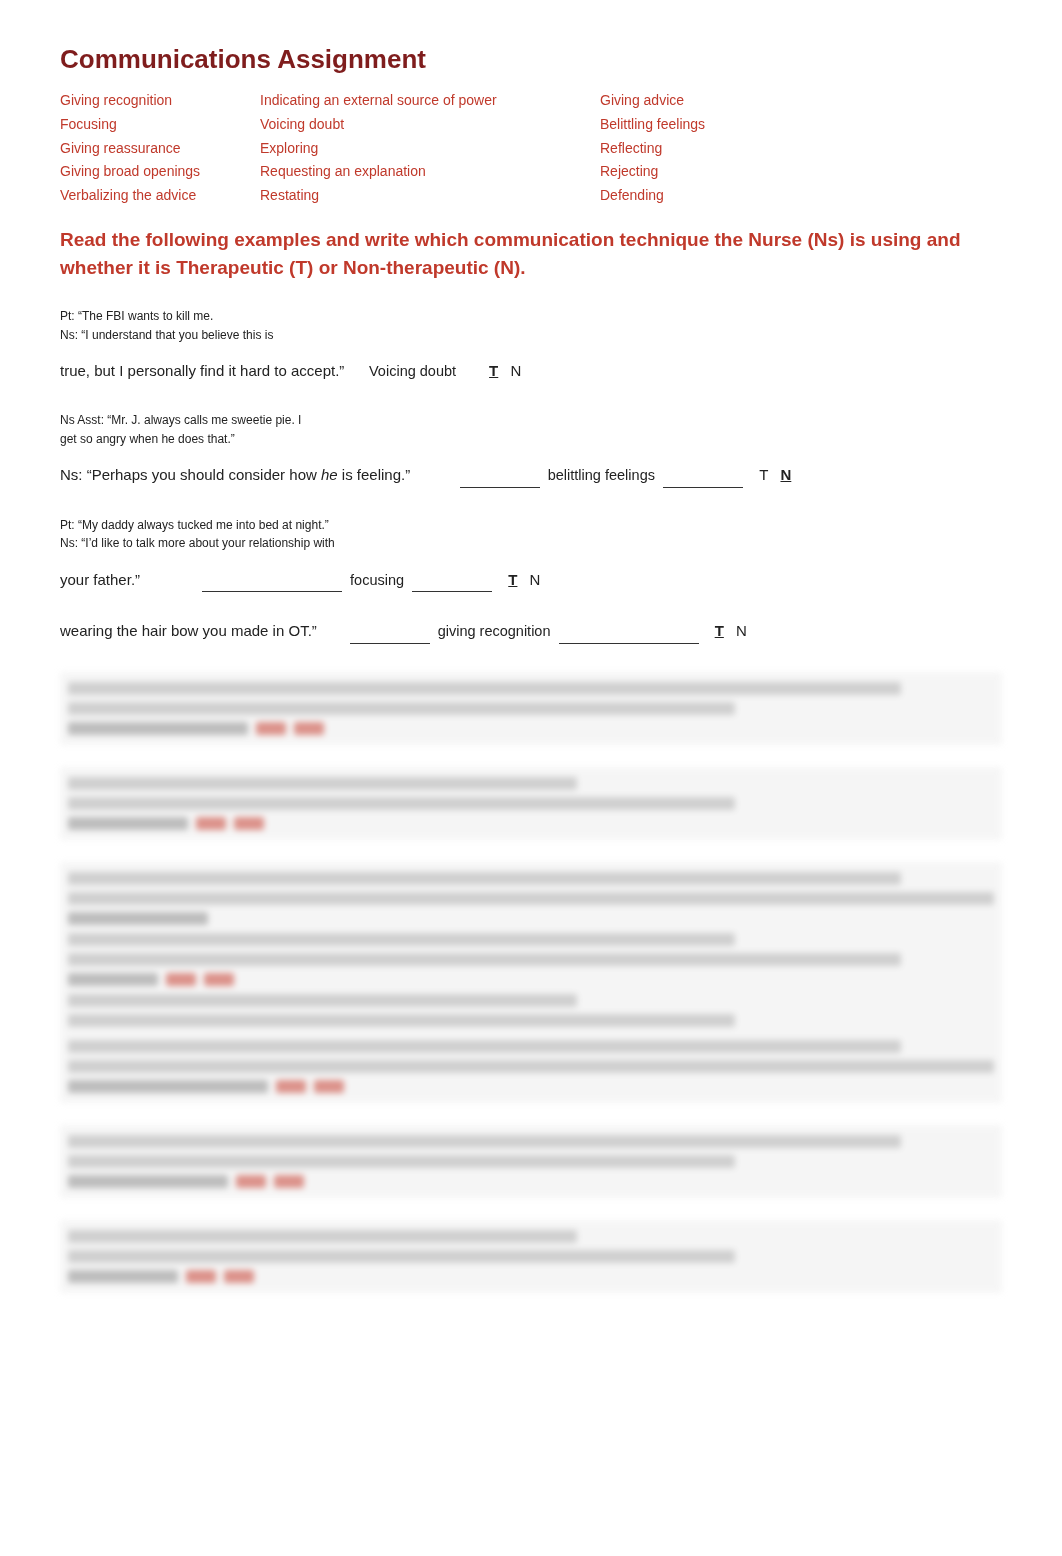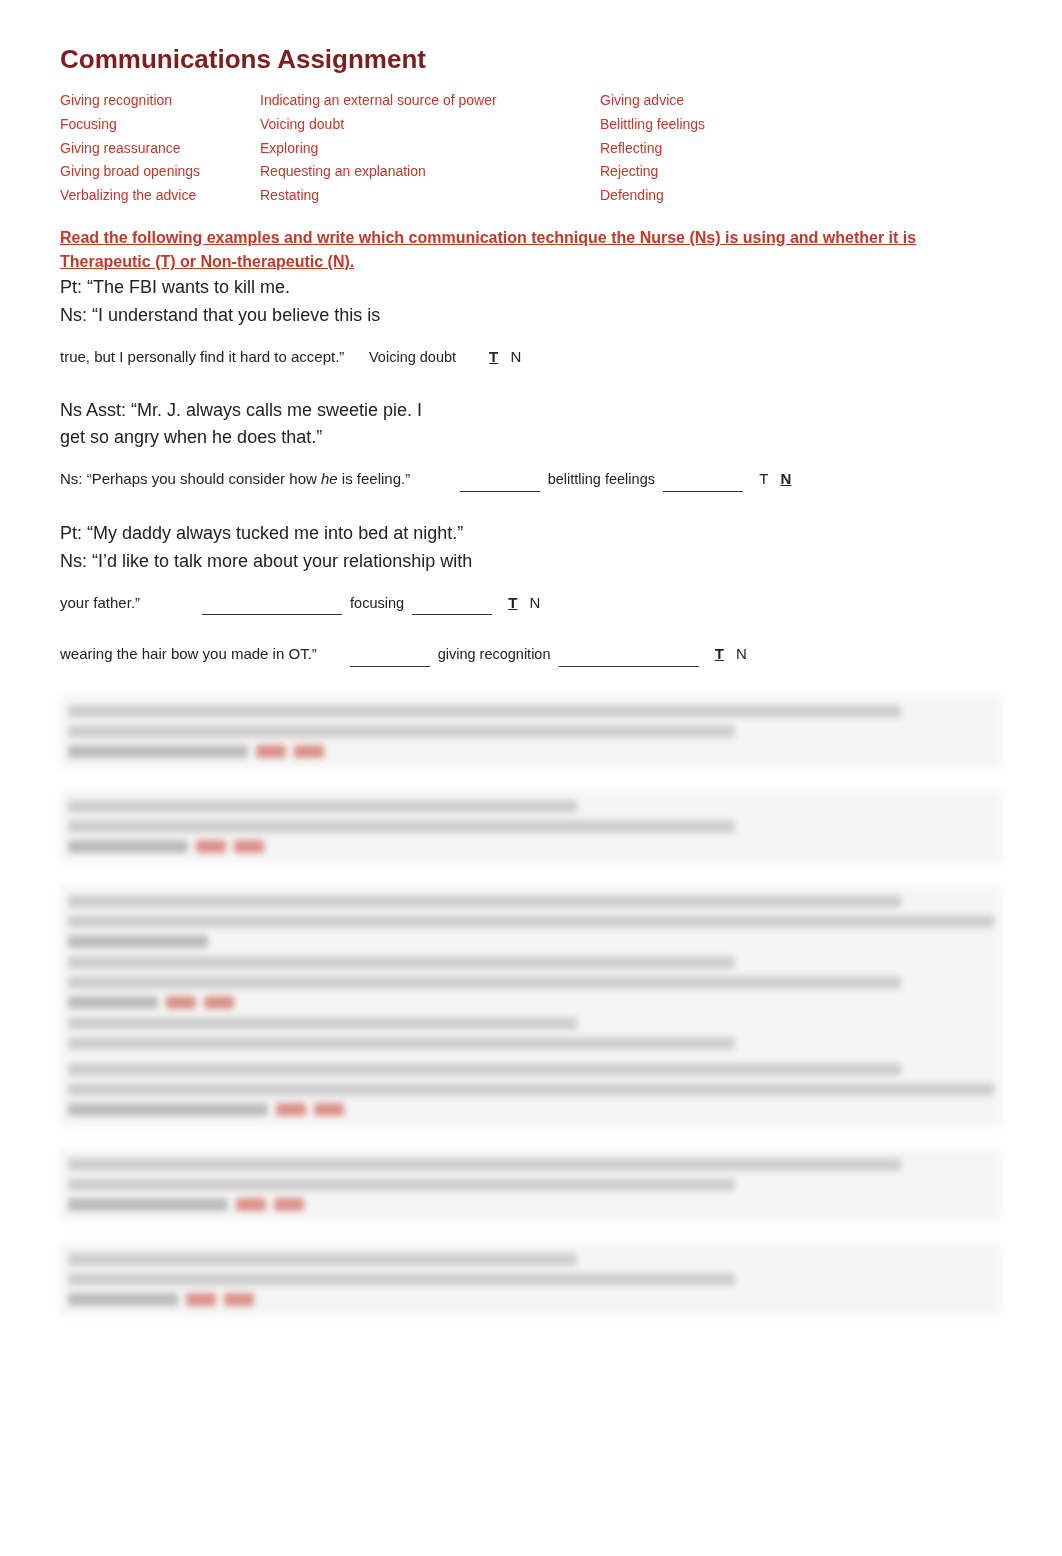--- a/index.html
+++ b/index.html
@@ -25,30 +25,30 @@
       gap: 2px 0;
       margin-bottom: 18px;
     }
     .term {
       color: #c0392b;
       font-size: 14px;
       line-height: 1.7;
     }
     .instruction {
       color: #c0392b;
-      font-size: 16px;
+      font-size: 19px;
       font-weight: bold;
+      margin-bottom: 24px;
       line-height: 1.5;
-      text-decoration: underline;
     }
     .scenario {
       margin-bottom: 28px;
     }
     .scenario p {
-      font-size: 18px;
+      font-size: 12px;
       line-height: 1.55;
     }
     .answer-line {
       display: flex;
       align-items: baseline;
       flex-wrap: wrap;
       gap: 4px;
       margin-top: 16px;
     }
     .answer-blank {

